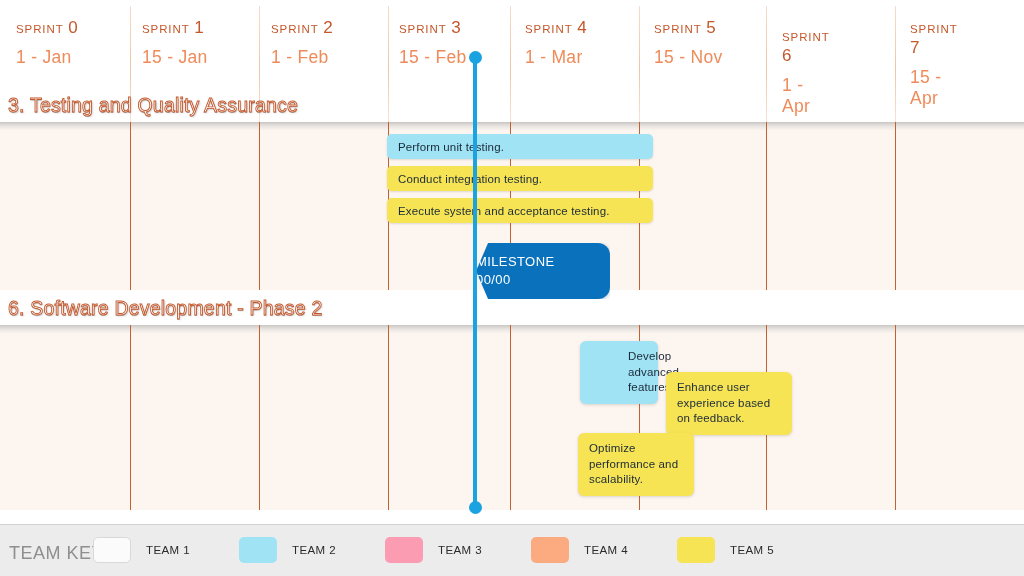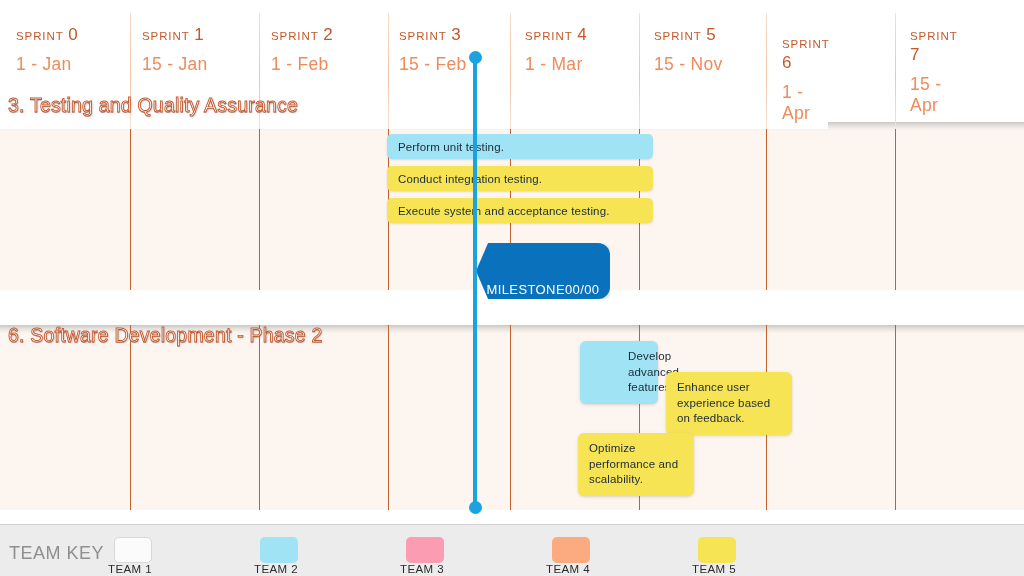--- a/index.html
+++ b/index.html
@@ -15,21 +15,21 @@
   #board {
     position: relative;
     width: 1024px;
     height: 576px;
     background: #ffffff;
   }
 
   
   #timeline-header {
     position: absolute;
-    left: 0; top: 7px;
+    left: 0; top: 0;
     width: 828px;
     height: 122px;
     background: #ffffff;
     z-index: 4;
   }
   .sprint-col {
     position: absolute;
     top: 0;
     height: 122px;
     padding-left: 10px;
@@ -140,22 +140,22 @@
     color: #1b2a38;
     letter-spacing: 0.15px;
     box-shadow: 0 1px 3px rgba(90,80,70,0.22);
   }
 
   
   #milestone {
     position: absolute;
     z-index: 8;
     display: flex;
-    flex-direction: row;
-    align-items: flex-end;
+    flex-direction: column;
+    align-items: flex-start;
     justify-content: center;
     color: #ffffff;
     font-size: 13px;
     line-height: 1.35;
     letter-spacing: 0.4px;
     clip-path: polygon(0% 50%, 9% 0%, 100% 0%, 100% 100%, 9% 100%);
     border-radius: 0 12px 12px 0;
     filter: drop-shadow(0 1px 2px rgba(0,60,110,0.3));
   }
 
@@ -190,22 +190,21 @@
     position: absolute;
     left: 9px; top: 18px;
     font-size: 18px;
     color: #8f8f8f;
     letter-spacing: 0.5px;
   }
   .key-item {
     position: absolute;
     top: 12px;
     display: flex;
-    align-items: flex-end;
-    flex-direction: column;
+    align-items: center;
   }
   .key-swatch {
     width: 38px;
     height: 26px;
     border-radius: 5px;
   }
   .key-text {
     margin-left: 15px;
     font-size: 11.5px;
     color: #2b2b2b;
@@ -276,21 +275,21 @@
         <div class="sprint-date">1 - Apr</div>
       </div>
       <div class="sprint-col" style="left: 900px;">
         <div class="sprint-label"><span>SPRINT</span><span class="snum"> 7</span></div>
         <div class="sprint-date">15 - Apr</div>
       </div>
     </div>
 
   <div id="section-titles">
       <div class="section-title" style="left: 8px; top: 94px;">3. Testing and Quality Assurance</div>
-      <div class="section-title" style="left: 8px; top: 297px; margin-top: 27px;">6. Software Development - Phase 2</div>
+      <div class="section-title" style="left: 8px; top: 297px;">6. Software Development - Phase 2</div>
     </div>
 
   <div id="overlay">
       <div class="task-bar" style="left: 387px; top: 134px; width: 266px; height: 25px; background: rgb(159, 227, 245);">Perform unit testing.</div>
       <div class="task-bar" style="left: 387px; top: 166px; width: 266px; height: 25px; background: rgb(247, 228, 85);">Conduct integration testing.</div>
       <div class="task-bar" style="left: 387px; top: 198px; width: 266px; height: 25px; background: rgb(247, 228, 85);">Execute system and acceptance testing.</div>
       <div class="note" style="left: 580px; top: 341px; width: 78px; min-height: 53px; background: rgb(159, 227, 245); padding-left: 48px;">Develop advanced features.</div>
       <div class="note" style="left: 666px; top: 372px; width: 126px; min-height: 53px; background: rgb(247, 228, 85);">Enhance user experience based on feedback.</div>
       <div class="note" style="left: 578px; top: 433px; width: 116px; min-height: 44px; background: rgb(247, 228, 85);">Optimize performance and scalability.</div>
       <div id="milestone" style="left: 476px; top: 243px; width: 134px; height: 56px; background: rgb(10, 114, 189);">

